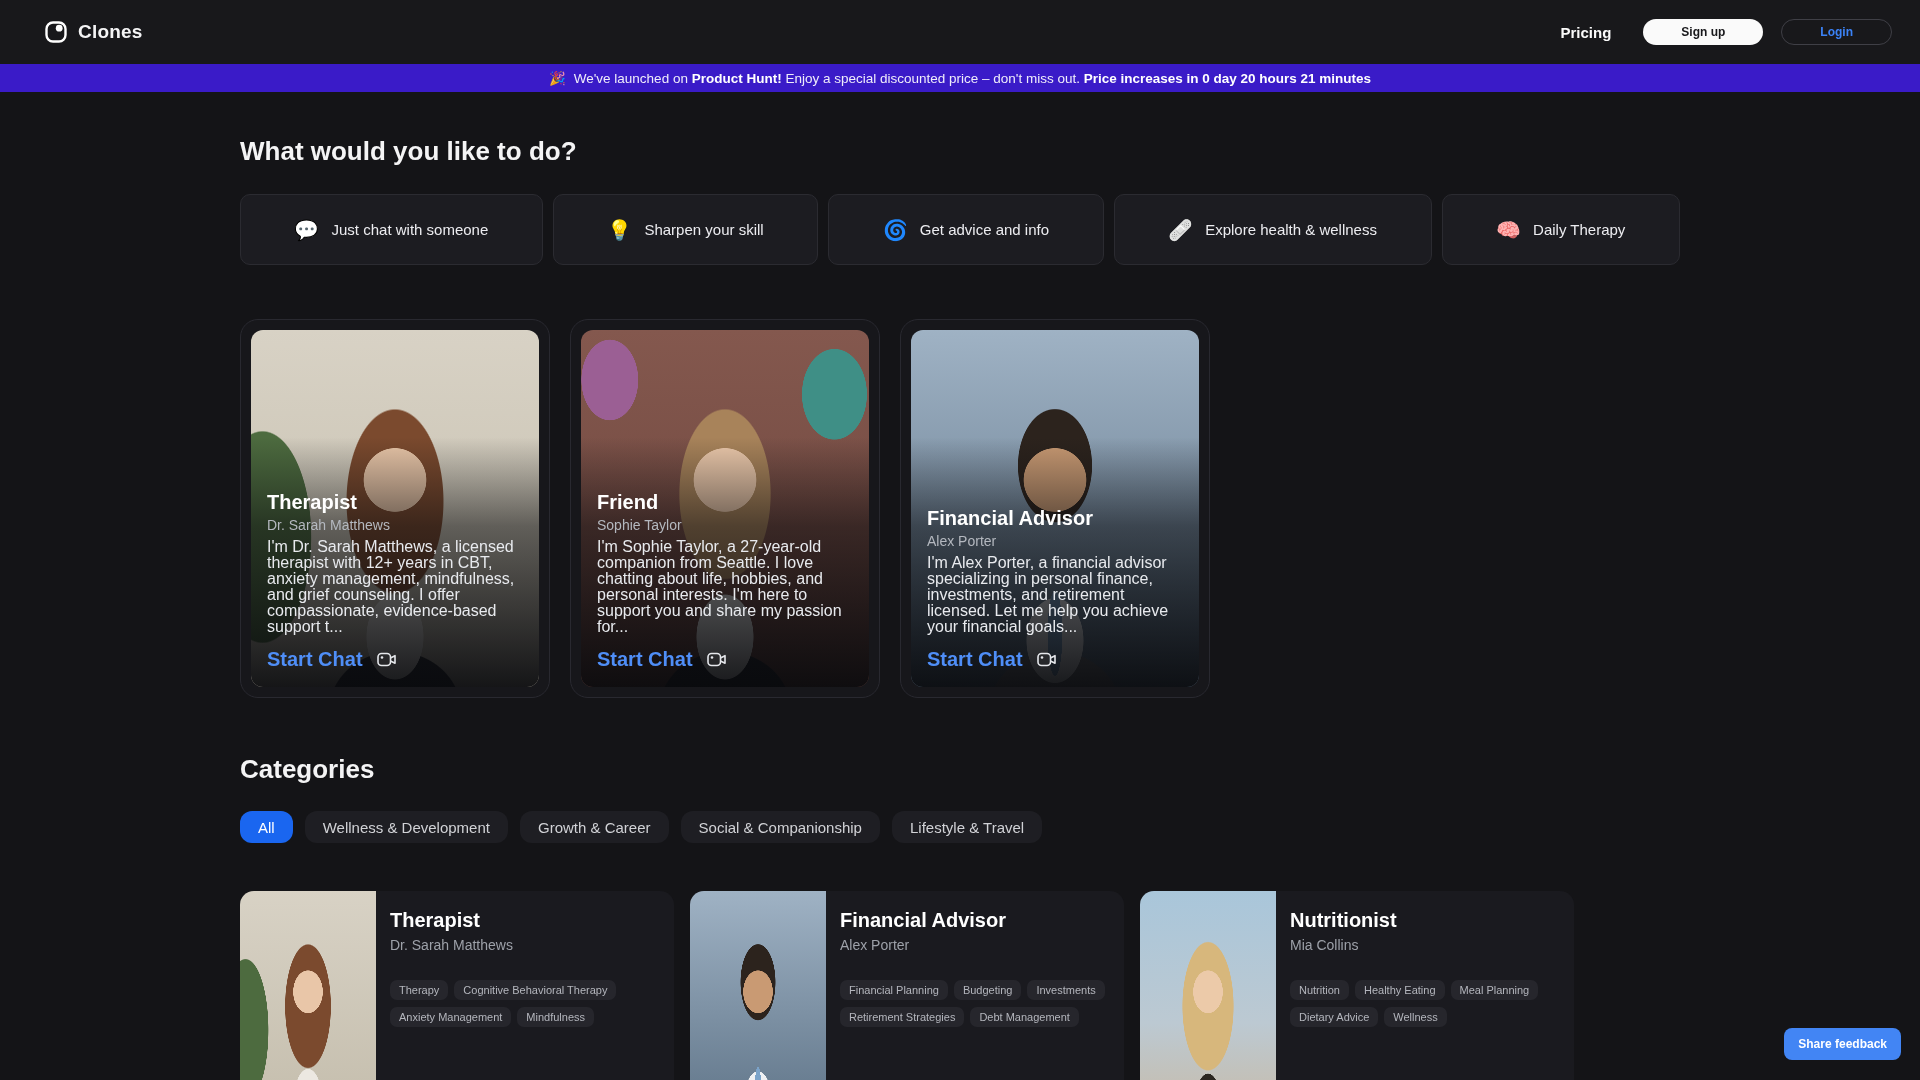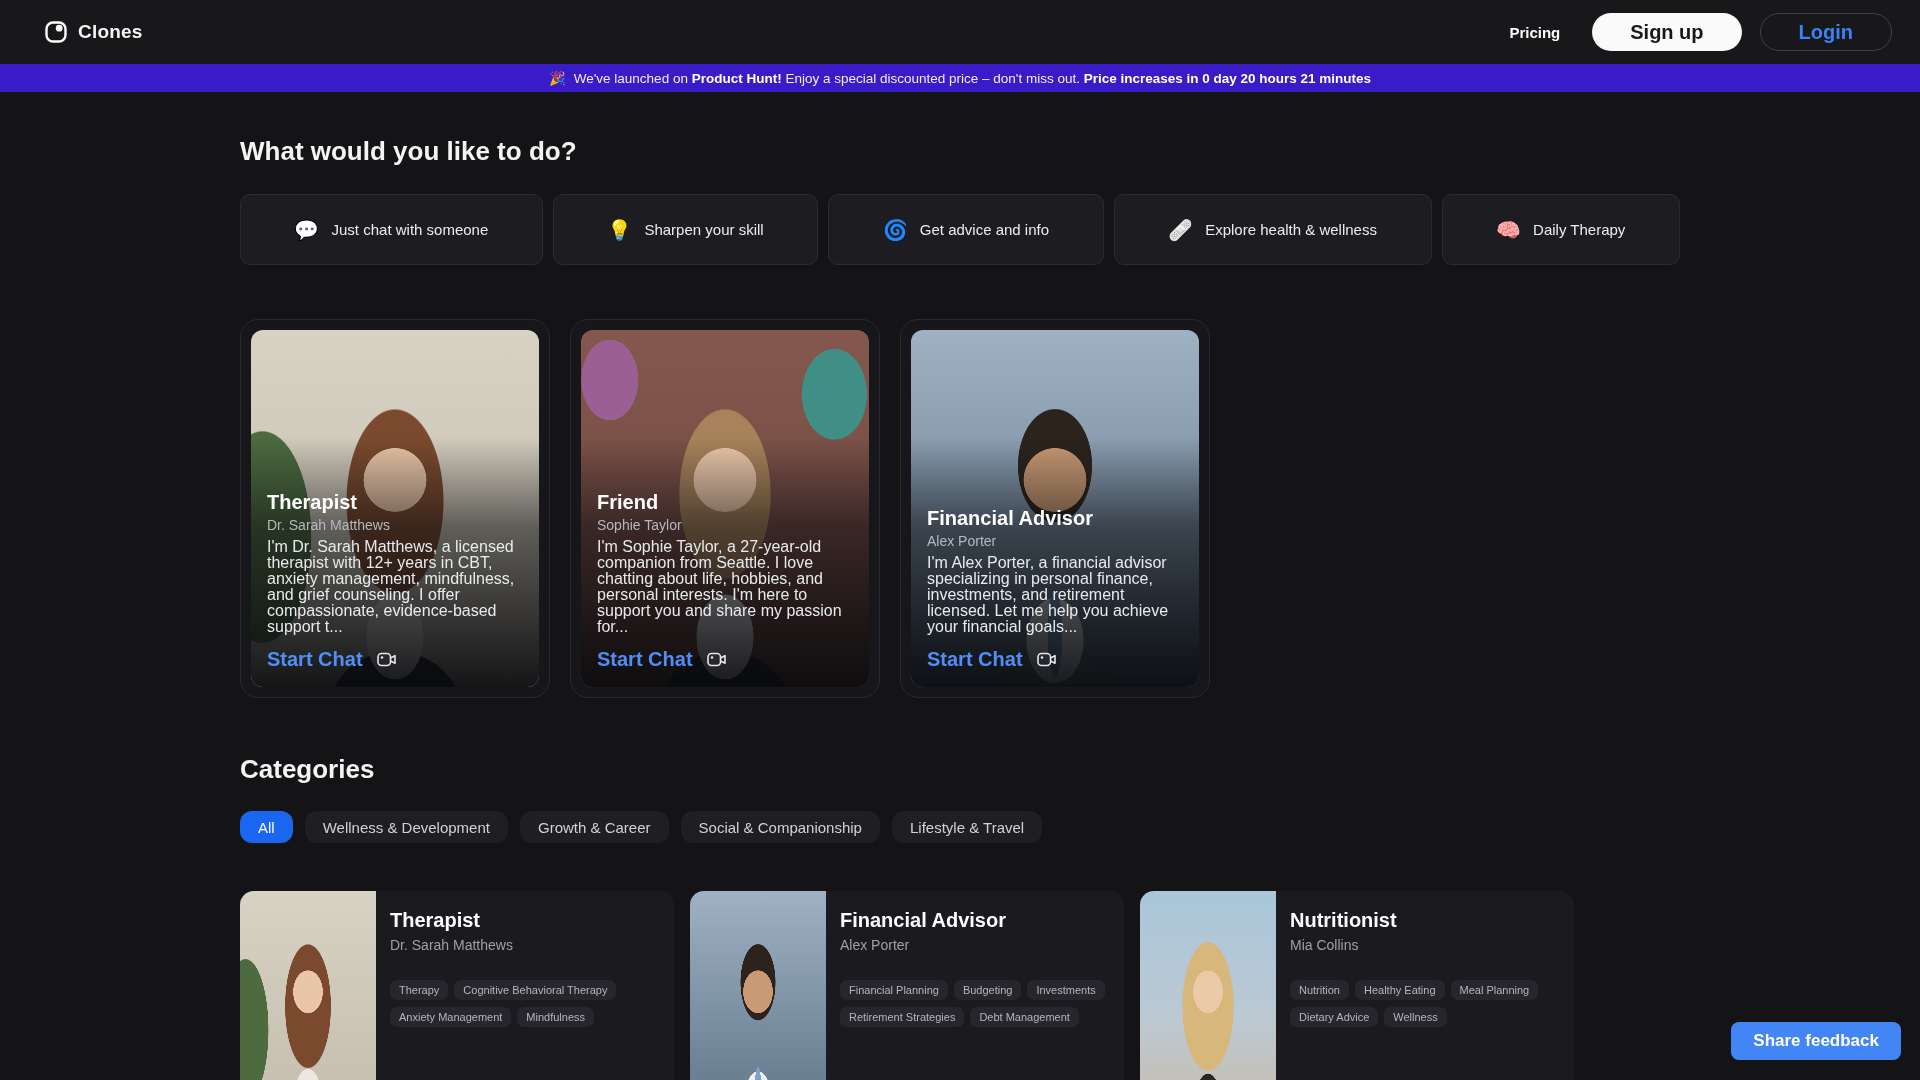--- a/index.html
+++ b/index.html
@@ -6,21 +6,21 @@
   html,body { width:1920px; height:1080px; overflow:hidden; background:#141417;
     font-family:"Liberation Sans","DejaVu Sans",sans-serif; color:#f4f4f5; }
 
   
   .nav { height:64px; background:#18181b; display:flex; align-items:center;
          padding:0 28px 0 44px; }
   .brand { display:flex; align-items:center; gap:10px; cursor:pointer; }
   .brand-name { font-size:19px; font-weight:700; letter-spacing:.2px; }
   .nav-right { margin-left:auto; display:flex; align-items:center; gap:18px; }
   .nav-link { font-size:15px; font-weight:700; color:#fafafa; margin-right:14px; cursor:pointer; }
-  .btn-pill { height:38px; border-radius:19px; font-size:20px; font-weight:600;
+  .btn-pill { height:26px; border-radius:19px; font-size:12px; font-weight:600;
               display:inline-flex; align-items:center; justify-content:center;
               padding:0 38px; cursor:pointer; }
   .btn-signup { background:#fafafa; color:#18181b; border:none; }
   .btn-login  { background:transparent; color:#3b82f6; border:1px solid #3f3f46; }
 
   
   .banner { height:28px; background:#3a1bc8; display:flex; align-items:center;
             justify-content:center; gap:8px; font-size:13.5px; color:rgba(255,255,255,.92); }
   .banner b { color:#fff; font-weight:700; }
 
@@ -96,22 +96,22 @@
   .bbody { flex:1; padding:18px 12px 0 14px; }
   .brole { font-size:20px; font-weight:600; color:#fff; }
   .bname { font-size:14px; color:#9da1a9; margin-top:5px; }
   .btags { margin-top:27px; display:flex; flex-wrap:wrap; gap:7px 6px; }
   .tag { font-size:11px; color:#b4b6bd; background:#26262c; border-radius:7px;
          padding:4px 9px; white-space:nowrap; }
   .bdesc { font-size:13px; color:#d5d7dc; margin-top:11px; }
 
   
   .feedback { position:fixed; right:19px; bottom:20px; background:#4285f4; color:#fff;
-              border:none; border-radius:8px; font-size:17px; font-weight:600;
-              padding:9px 22px; cursor:pointer; font-family:inherit; }
+              border:none; border-radius:8px; font-size:12px; font-weight:600;
+              padding:9px 14px; cursor:pointer; font-family:inherit; }
 </style>
 </head>
 <body>
 
 <header class="nav">
   <div class="brand">
     <span style="display:flex;">
       <svg width="24" height="24" viewBox="0 0 24 24" fill="none">
         <rect x="2.5" y="2.5" width="19" height="19" rx="6.5" stroke="#fff" stroke-width="2.4"></rect>
         <circle cx="15.2" cy="8.2" r="3.4" fill="#fff"></circle>

